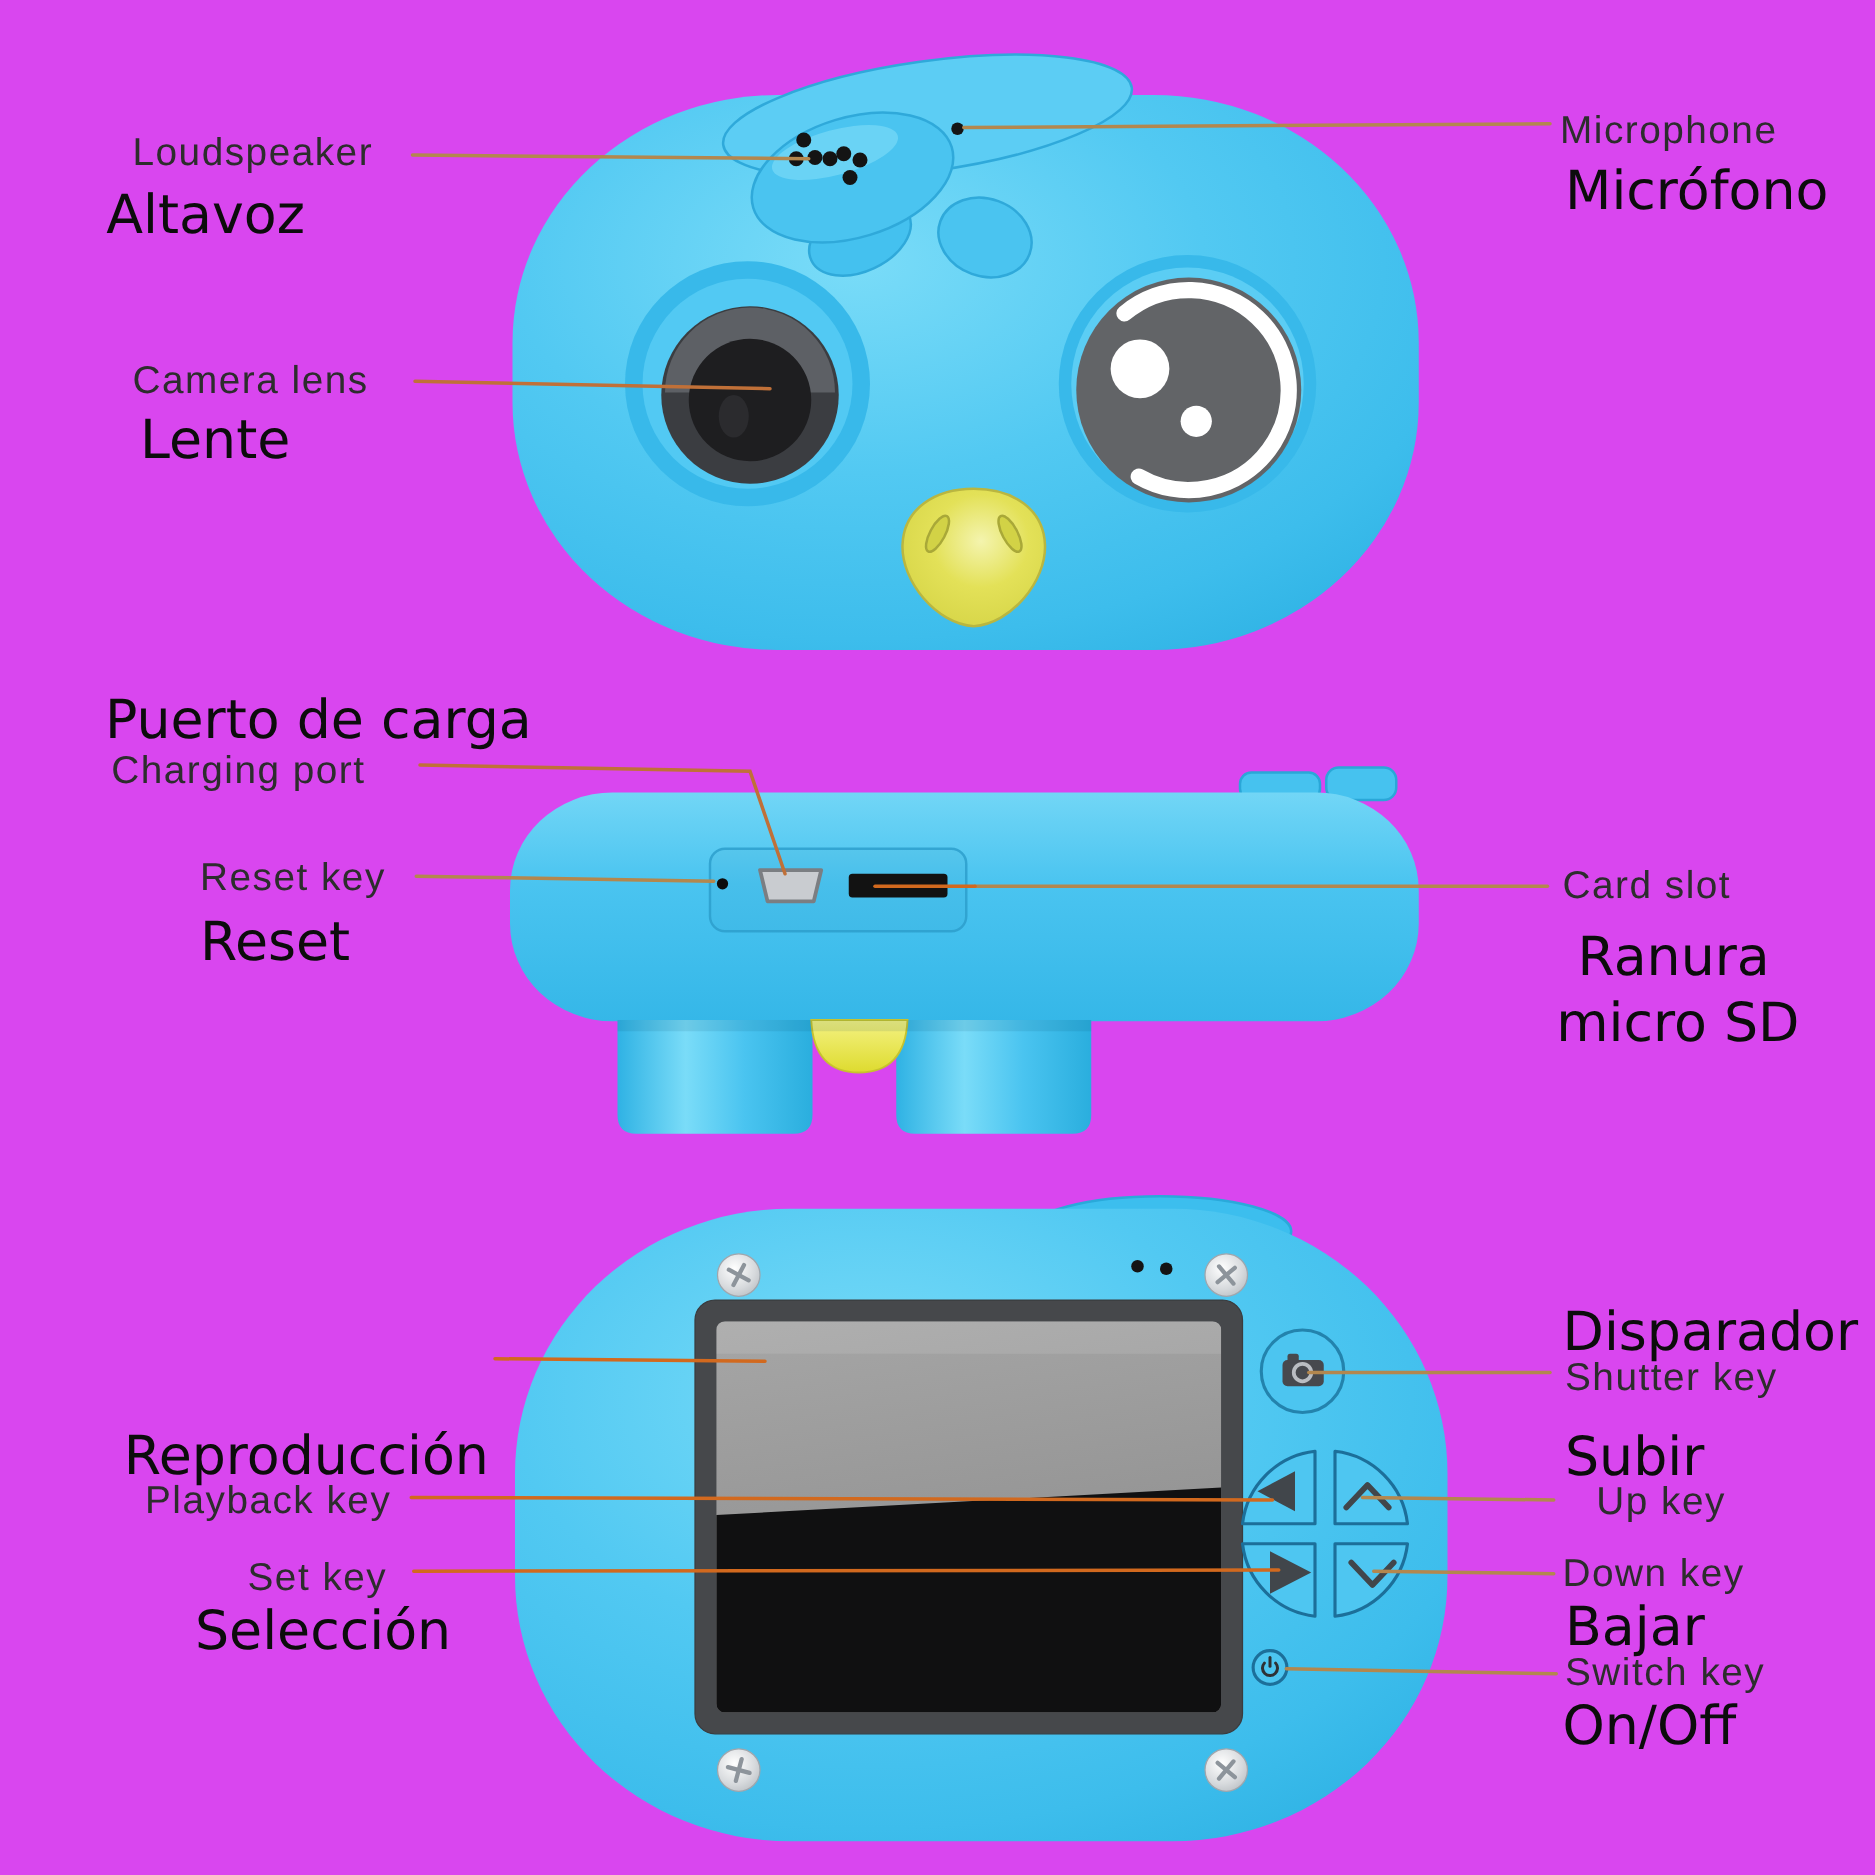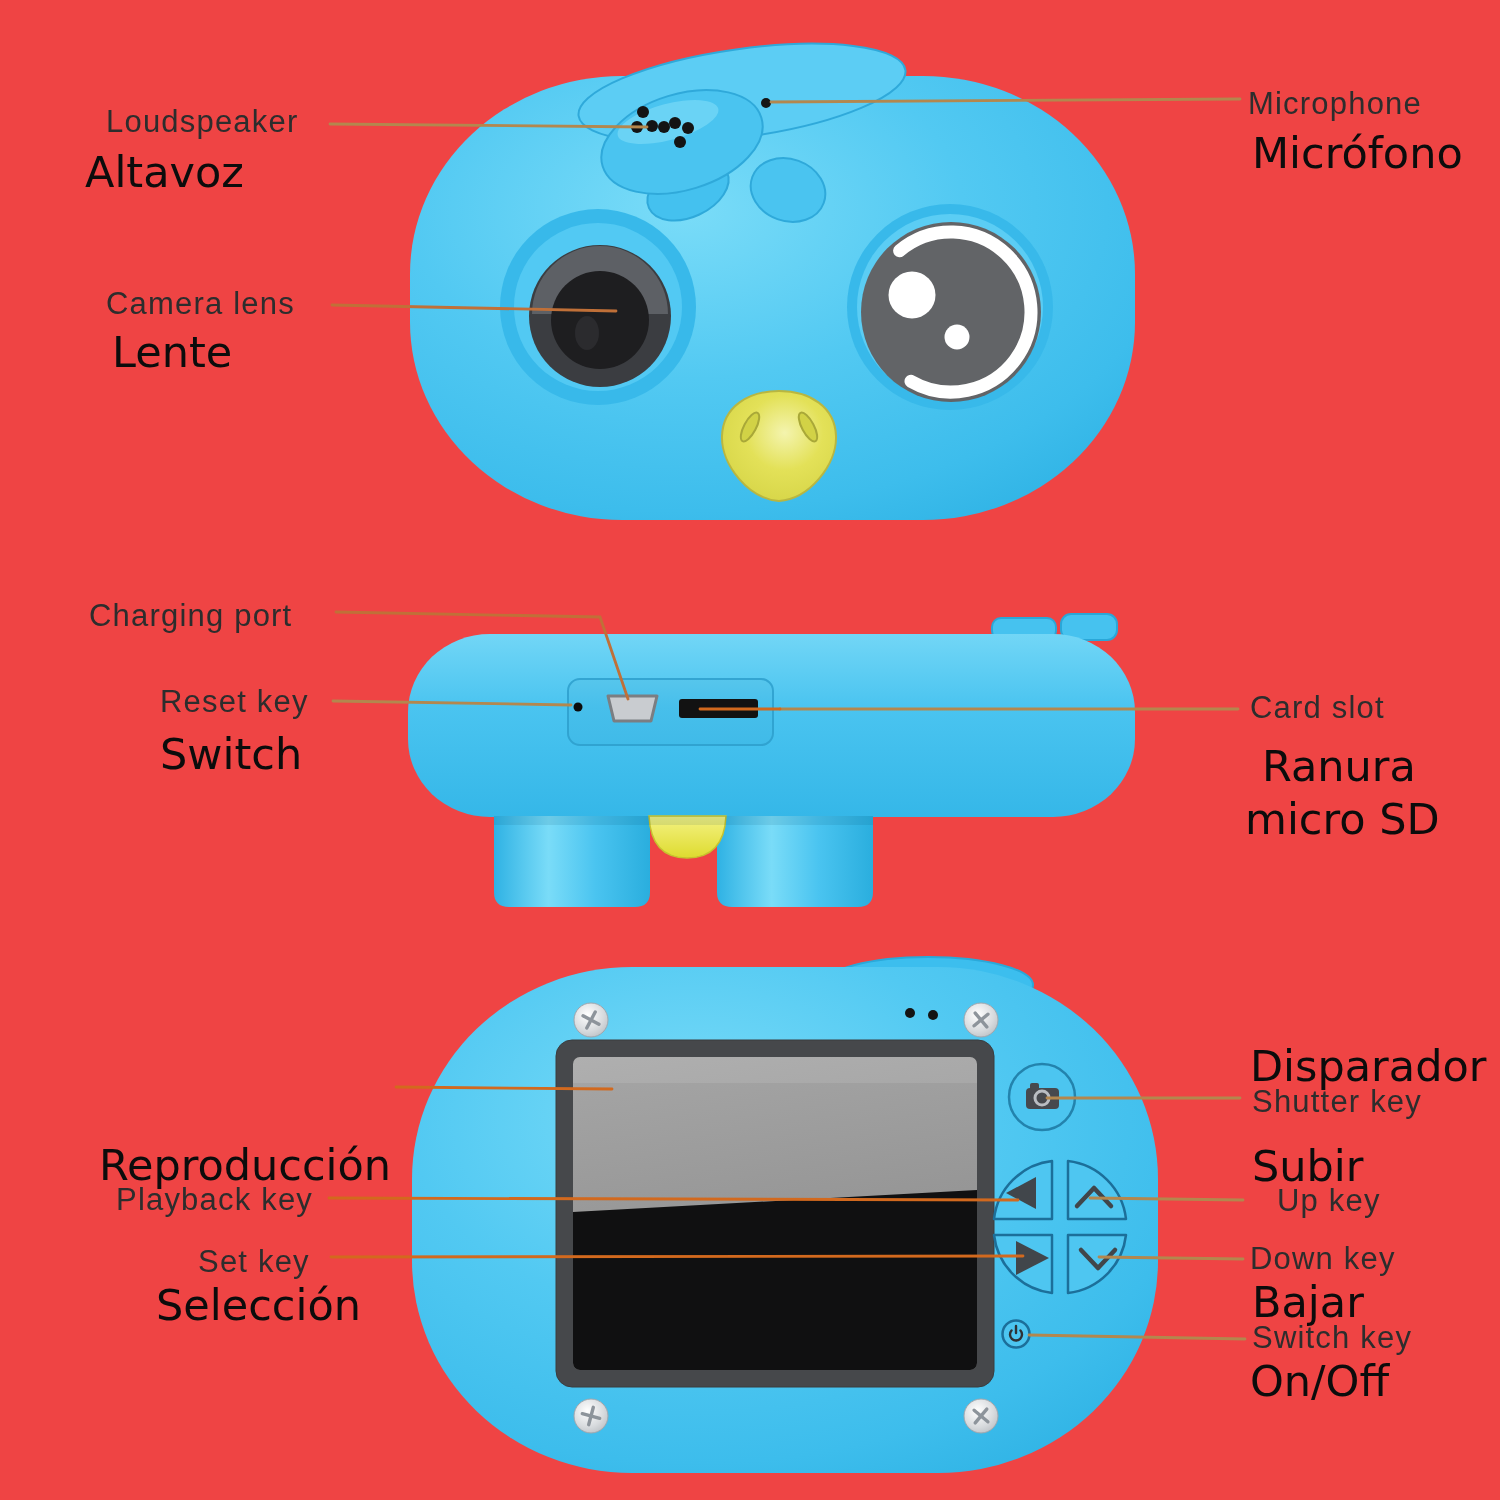--- a/index.html
+++ b/index.html
@@ -1,16 +1,16 @@
 <!DOCTYPE html>
 <html><head>
 <meta charset="utf-8">
 <style>
   html,body{margin:0;padding:0;background:#ffffff;}
-  #stage{position:relative;width:1500px;height:1500px;background:#ef4444;overflow:hidden;
+  #stage{position:relative;width:1500px;height:1500px;background:#d946ef;overflow:hidden;
          font-family:"Liberation Sans",sans-serif;}
   #art{position:absolute;left:0;top:0;width:1500px;height:1500px;}
   .lbl{position:absolute;white-space:nowrap;line-height:1.05;}
   .en{font-family:"Liberation Sans",sans-serif;font-size:31px;color:#2d2d2d;letter-spacing:1.2px;font-weight:400;}
   .es{font-family:"DejaVu Sans",sans-serif;font-size:43px;color:#0c0c0c;letter-spacing:0px;font-weight:400;}
 </style>
 </head>
 <body>
 
 <div id="stage">
@@ -219,23 +219,24 @@
   </g>
 </svg>
 
   <div class="lbl en" style="left:106px;top:106px">Loudspeaker</div>
   <div class="lbl es" style="left:85px;top:150px">Altavoz</div>
   <div class="lbl en" style="left:106px;top:288px">Camera lens</div>
   <div class="lbl es" style="left:112px;top:330px">Lente</div>
   <div class="lbl en" style="left:1248px;top:88px">Microphone</div>
   <div class="lbl es" style="left:1252px;top:131px">Micrófono</div>
 
+  <div class="lbl es" style="left:84px;top:554px">Puerto de carga</div>
   <div class="lbl en" style="left:89px;top:600px">Charging port</div>
   <div class="lbl en" style="left:160px;top:686px">Reset key</div>
-  <div class="lbl es" style="left:160px;top:732px">Switch</div>
+  <div class="lbl es" style="left:160px;top:732px">Reset</div>
   <div class="lbl en" style="left:1250px;top:692px">Card slot</div>
   <div class="lbl es" style="left:1262px;top:744px">Ranura</div>
   <div class="lbl es" style="left:1245px;top:797px">micro SD</div>
 
   <div class="lbl es" style="left:99px;top:1143px">Reproducción</div>
   <div class="lbl en" style="left:116px;top:1184px">Playback key</div>
   <div class="lbl en" style="left:198px;top:1246px">Set key</div>
   <div class="lbl es" style="left:156px;top:1283px">Selección</div>
   <div class="lbl es" style="left:1250px;top:1044px">Disparador</div>
   <div class="lbl en" style="left:1252px;top:1086px">Shutter key</div>

